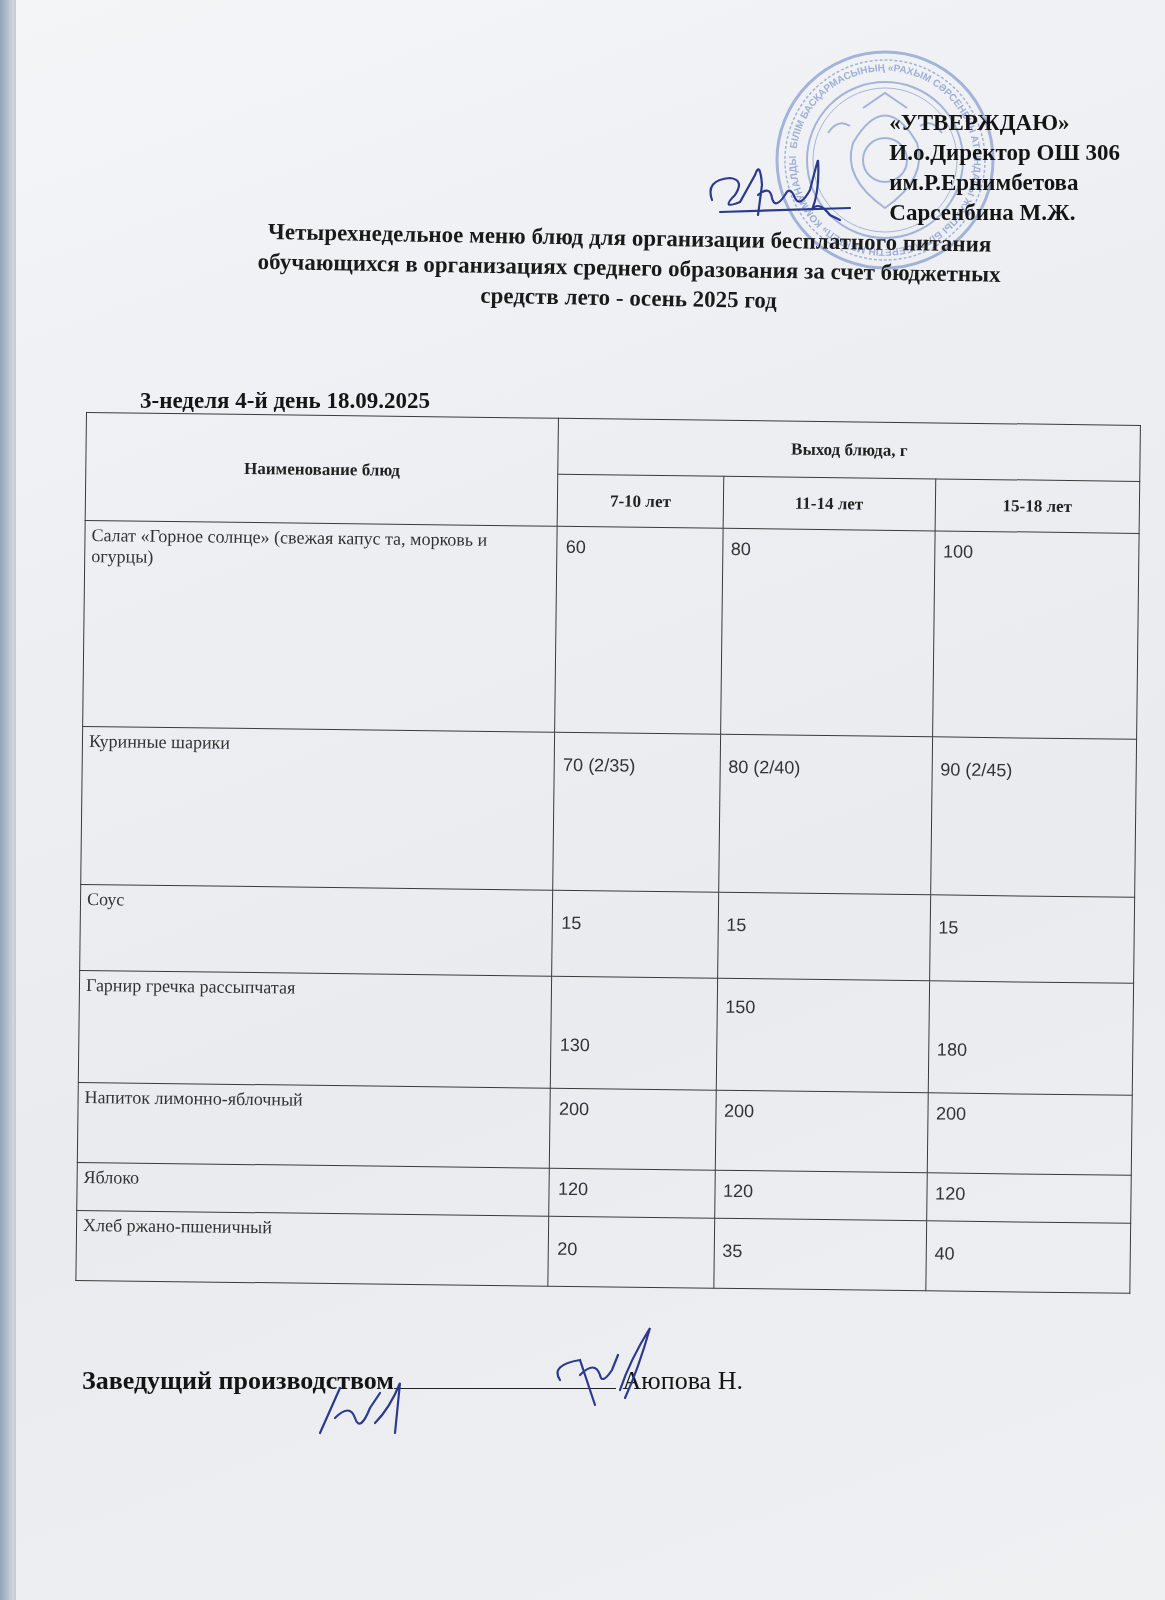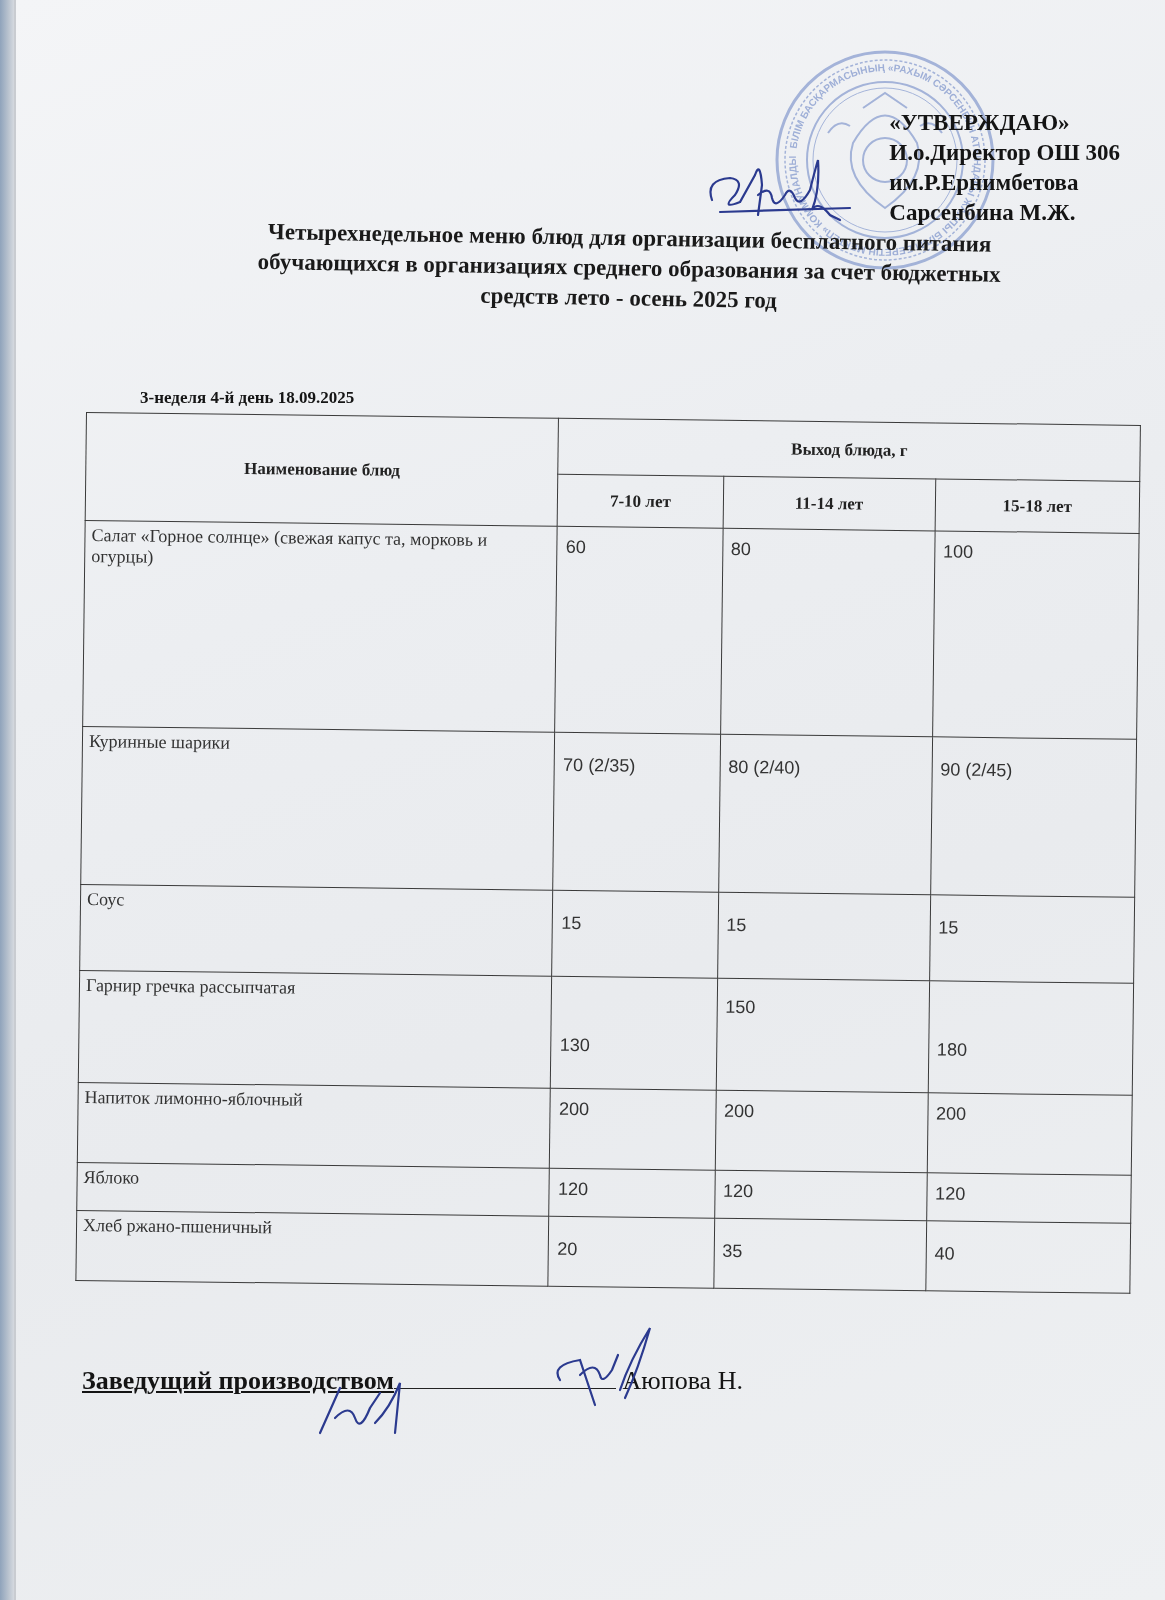--- a/index.html
+++ b/index.html
@@ -26,42 +26,42 @@
       position: absolute; left: 768px; top: 48px; width: 235px; height: 225px;
     }
     .sign-director { position: absolute; left: 700px; top: 140px; width: 160px; height: 90px; }
     .title {
       position: absolute; left: 150px; top: 215px; width: 960px; text-align: center;
       font-family: "Liberation Serif", serif; font-weight: bold; font-size: 23px;
       line-height: 30px; color: #1a1a1a; transform: rotate(1deg); transform-origin: left top;
     }
     .subtitle {
       position: absolute; left: 140px; top: 388px;
-      font-family: "Liberation Serif", serif; font-weight: bold; font-size: 17px; color: #151515;
+      font-family: "Liberation Serif", serif; font-weight: bold; font-size: 23px; color: #151515;
     }
     .menu-table {
       position: absolute; left: 86px; top: 412px; width: 1055px;
       border-collapse: collapse; transform: rotate(0.7deg); transform-origin: left top;
       font-family: "Liberation Sans", sans-serif; font-size: 18px; color: #2b2b2b;
     }
     .menu-table td, .menu-table th {
       border: 1.5px solid #3a3a3a; vertical-align: top; padding: 4px 8px;
     }
     .menu-table th {
       font-family: "Liberation Serif", serif; font-weight: bold; font-size: 17px;
       vertical-align: middle; text-align: center; color: #222;
     }
     .menu-table td.name { font-family: "Liberation Serif", serif; font-size: 18px; color: #333; padding-left: 6px; }
     .menu-table td.val { font-size: 18px; color: #333; padding-top: 10px; }
     .c0 { width: 462px; } .c1 { width: 150px; } .c2 { width: 198px; } .c3 { width: 190px; }
     .footer {
       position: absolute; left: 82px; top: 1365px;
       font-family: "Liberation Serif", serif; font-size: 26px; color: #141414; line-height: 32px;
     }
-    .footer .lbl { font-weight: bold; text-decoration: underline; }
+    .footer .lbl { font-weight: bold; }
     .footer .line { display: inline-block; border-bottom: 1.5px solid #222; height: 22px; vertical-align: baseline; }
     .sig { position: absolute; }
   </style>
 </head>
 <body>
 
 <div class="left-edge"></div>
 <div class="page"></div>
 
 <svg class="stamp" viewBox="0 0 235 225">

